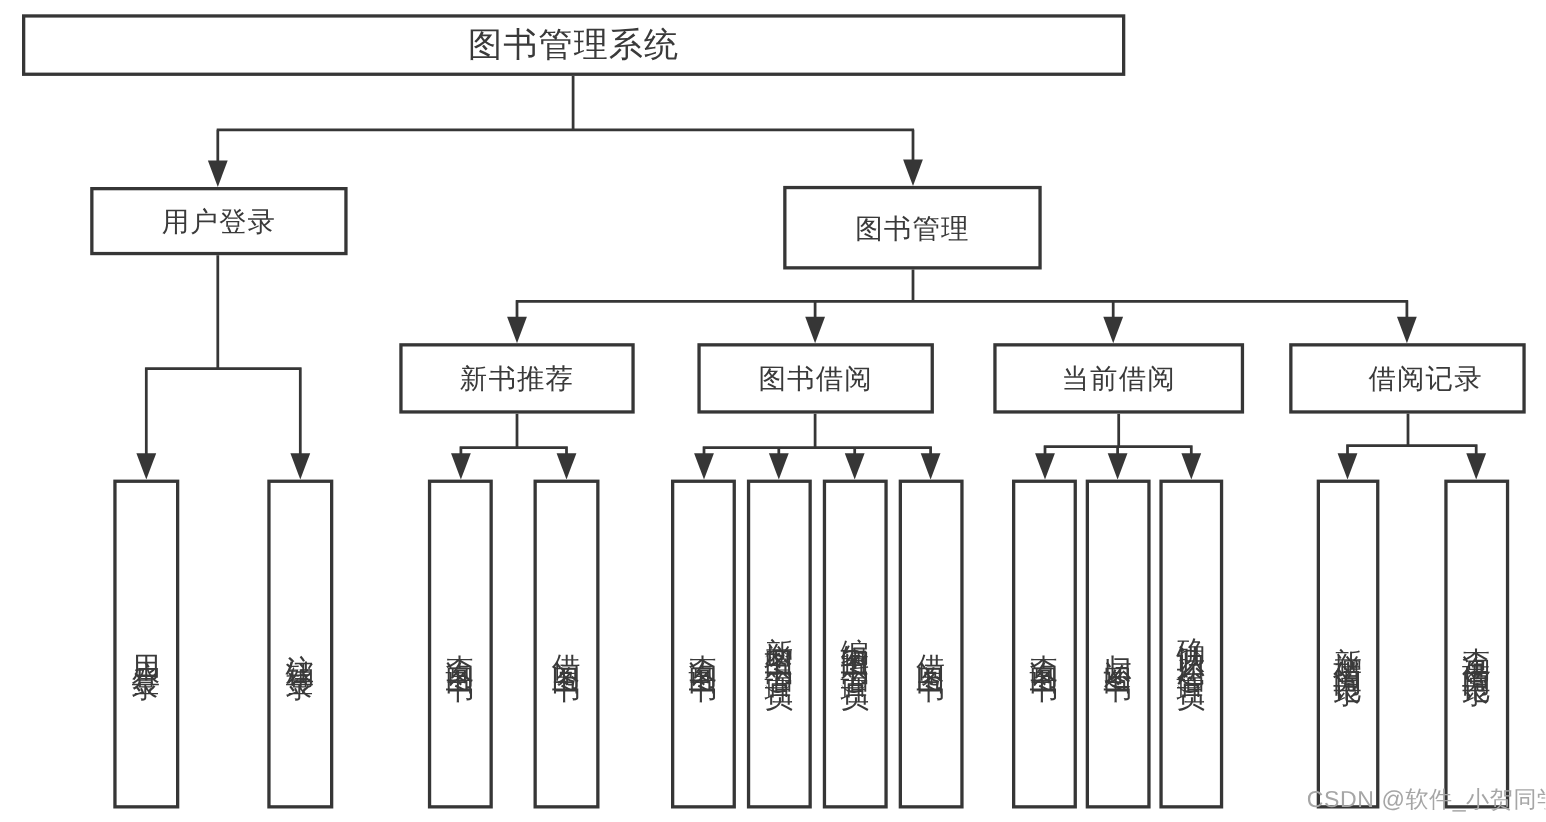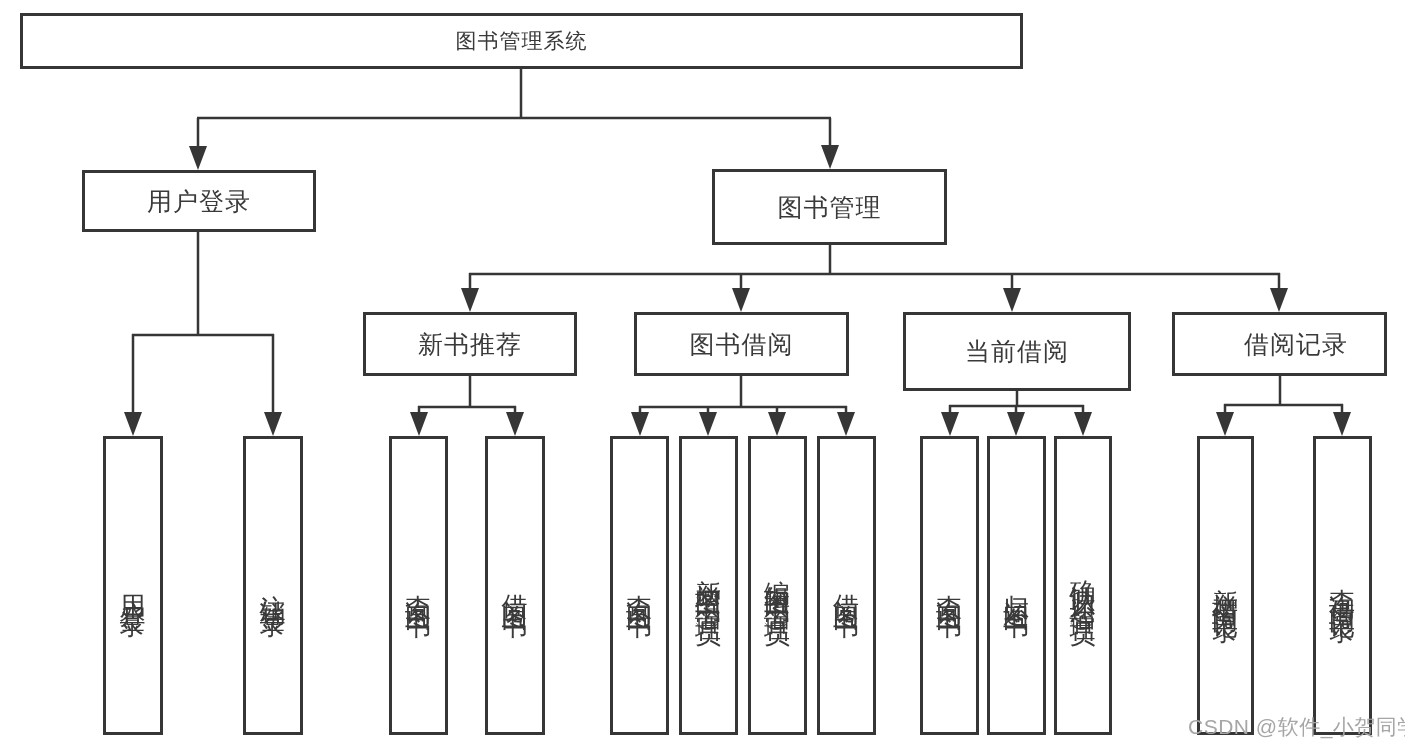--- a/index.html
+++ b/index.html
@@ -16,21 +16,21 @@
     position:absolute;
     box-sizing:border-box;
     background:#ffffff;
     border:3px solid #363636;
     display:flex;align-items:center;justify-content:center;
     font-size:25px;
     letter-spacing:1px;
     color:#3a3a3a;
     white-space:nowrap;
   }
-  .node.root{font-size:21px;justify-content:center;}
+  .node.root{font-size:31px;justify-content:center;}
   .leaf{
     position:absolute;
     box-sizing:border-box;
     background:#ffffff;
     border:3px solid #363636;
     display:flex;align-items:center;justify-content:center;
     top:436px;height:299px;
     color:#3a3a3a;
   }
   .leaf .vtext{
@@ -123,21 +123,21 @@
   <div class="node" style="left:712px;top:169px;width:235px;height:76px;">
     <span>图书管理</span>
   </div>
 
   <div class="node" style="left:634px;top:312px;width:215px;height:64px;">
     <span>图书借阅</span>
   </div>
   <div class="node" style="left:363px;top:312px;width:214px;height:64px;">
     <span>新书推荐</span>
   </div>
-  <div class="node" style="left:903px;top:312px;width:228px;height:79px;">
+  <div class="node" style="left:903px;top:312px;width:228px;height:64px;">
     <span>当前借阅</span>
   </div>
   <div class="node" style="left:1172px;top:312px;width:215px;height:64px;padding-left:33px;">
     <span>借阅记录</span>
   </div>
 
   <div class="leaf" style="left:103px;width:60px;">
     <span class="vtext">用户登录</span>
   </div>
   <div class="leaf" style="left:243px;width:60px;">

